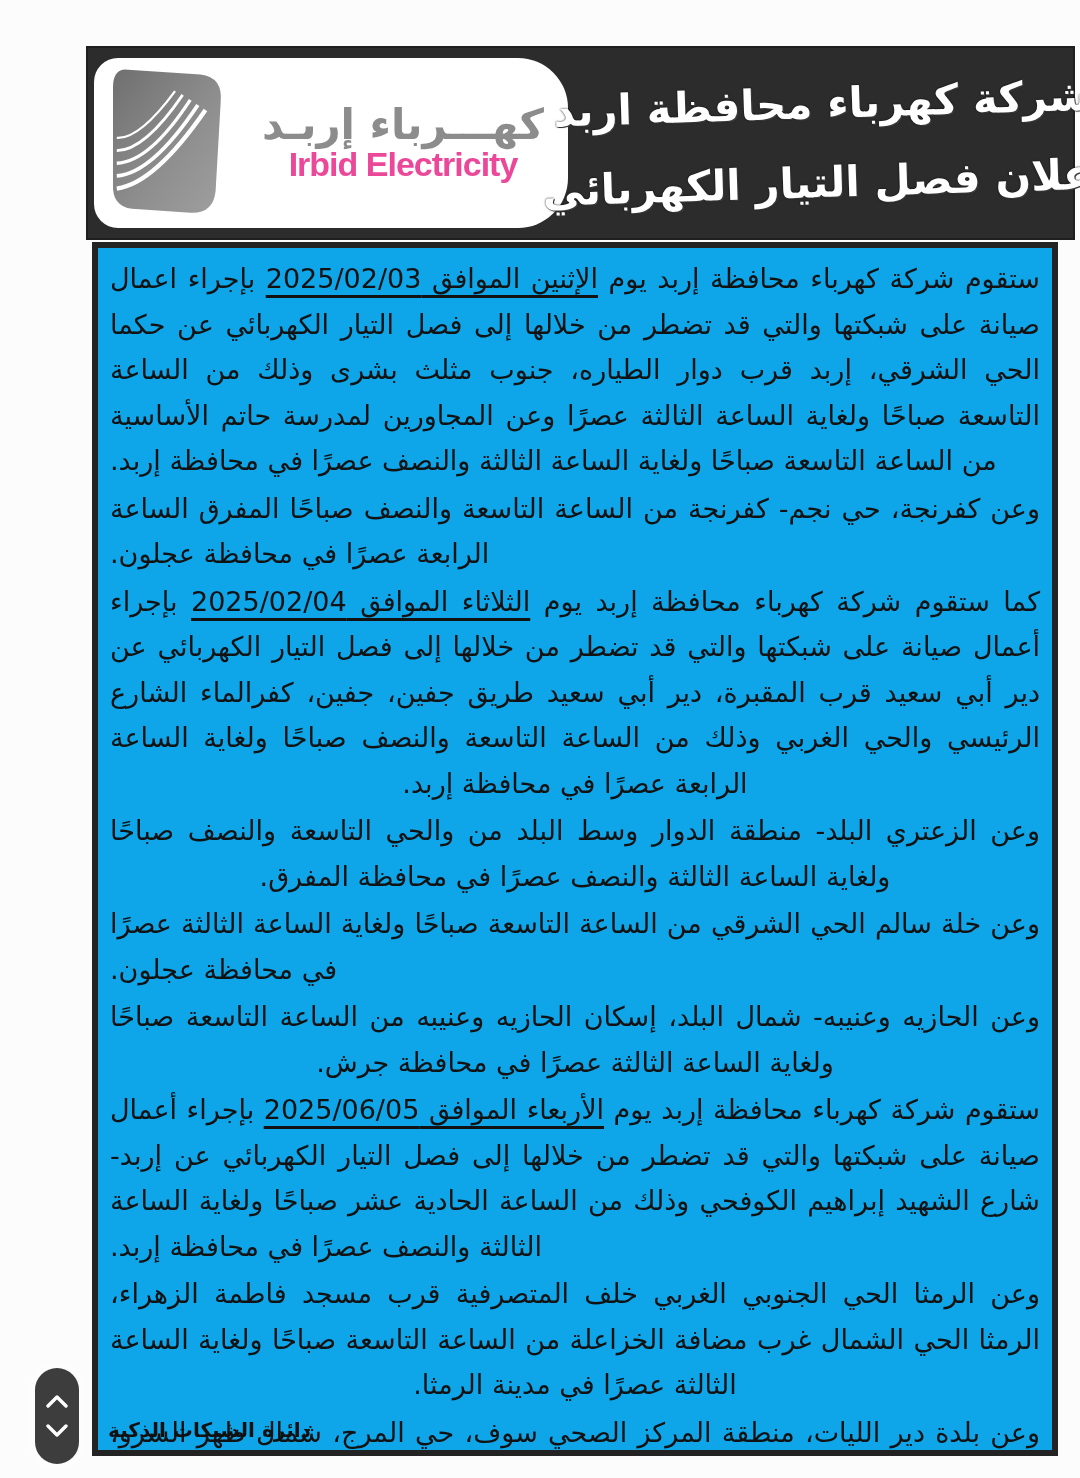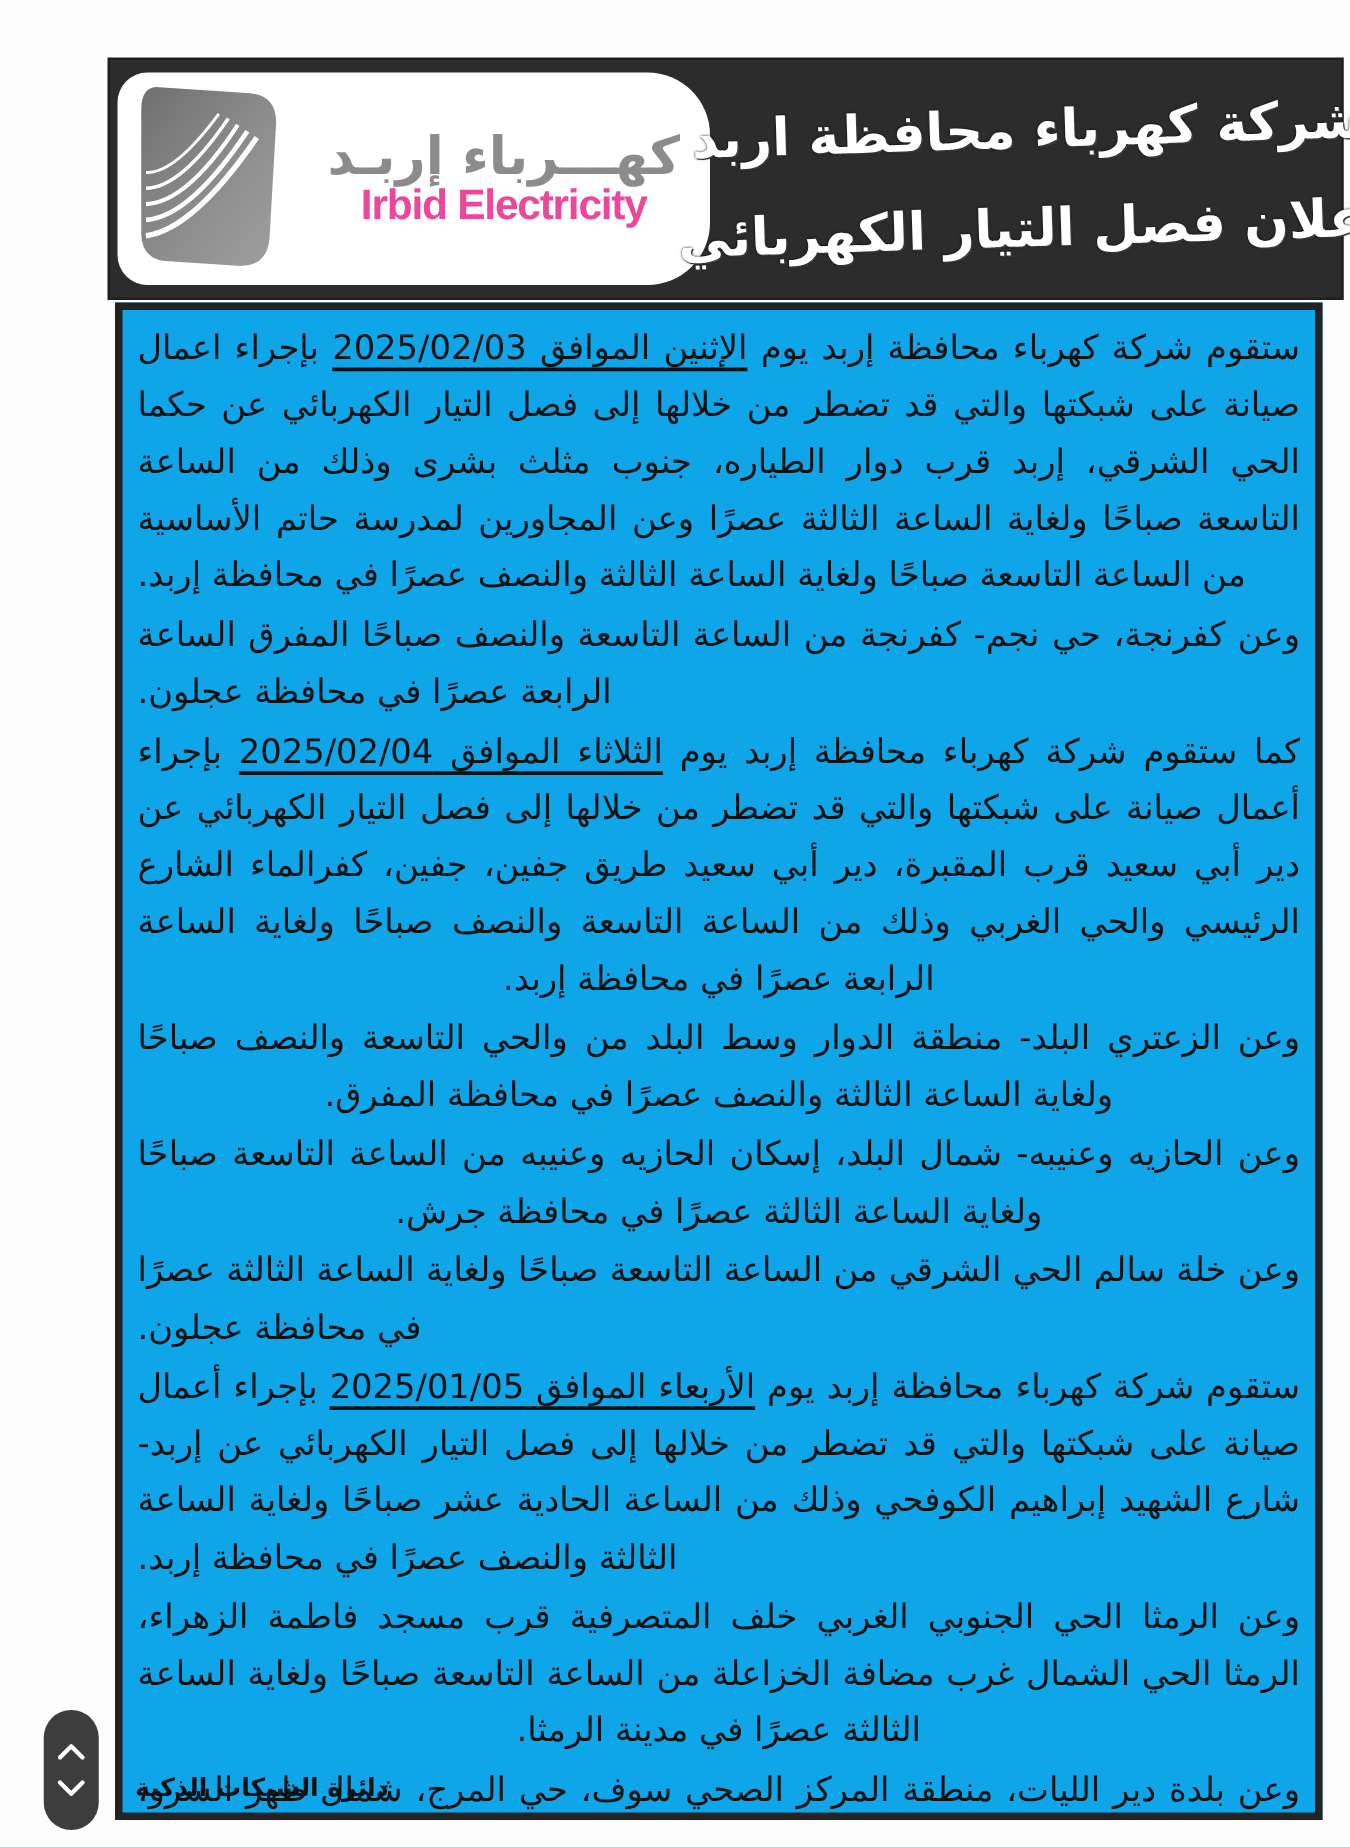--- a/index.html
+++ b/index.html
@@ -122,25 +122,25 @@
 
     <div class="body-box">
       <p class="para last-left"><span>ستقوم شركة كهرباء محافظة إربد يوم </span><span class="u">الإثنين الموافق 2025/02/03</span><span> بإجراء اعمال صيانة على شبكتها والتي قد تضطر من خلالها إلى فصل التيار الكهربائي عن حكما الحي الشرقي، إربد قرب دوار الطياره، جنوب مثلث بشرى وذلك من الساعة التاسعة صباحًا ولغاية الساعة الثالثة عصرًا وعن المجاورين لمدرسة حاتم الأساسية من الساعة التاسعة صباحًا ولغاية الساعة الثالثة والنصف عصرًا في محافظة إربد.</span></p>
 
       <p class="para last-left"><span>وعن كفرنجة، حي نجم- كفرنجة من الساعة التاسعة والنصف صباحًا المفرق الساعة الرابعة عصرًا في محافظة عجلون.</span></p>
 
       <p class="para last-center"><span>كما ستقوم شركة كهرباء محافظة إربد يوم </span><span class="u">الثلاثاء الموافق 2025/02/04</span><span> بإجراء أعمال صيانة على شبكتها والتي قد تضطر من خلالها إلى فصل التيار الكهربائي عن دير أبي سعيد قرب المقبرة، دير أبي سعيد طريق جفين، جفين، كفرالماء الشارع الرئيسي والحي الغربي وذلك من الساعة التاسعة والنصف صباحًا ولغاية الساعة الرابعة عصرًا في محافظة إربد.</span></p>
 
       <p class="para last-center"><span>وعن الزعتري البلد- منطقة الدوار وسط البلد من والحي التاسعة والنصف صباحًا ولغاية الساعة الثالثة والنصف عصرًا في محافظة المفرق.</span></p>
 
+      <p class="para last-left"><span>وعن خلة سالم الحي الشرقي من الساعة التاسعة صباحًا ولغاية الساعة الثالثة عصرًا في محافظة عجلون.</span></p>
+
       <p class="para last-center"><span>وعن الحازيه وعنيبه- شمال البلد، إسكان الحازيه وعنيبه من الساعة التاسعة صباحًا ولغاية الساعة الثالثة عصرًا في محافظة جرش.</span></p>
 
-      <p class="para last-left"><span>وعن خلة سالم الحي الشرقي من الساعة التاسعة صباحًا ولغاية الساعة الثالثة عصرًا في محافظة عجلون.</span></p>
-
-      <p class="para last-left"><span>ستقوم شركة كهرباء محافظة إربد يوم </span><span class="u">الأربعاء الموافق 2025/01/05</span><span> بإجراء أعمال صيانة على شبكتها والتي قد تضطر من خلالها إلى فصل التيار الكهربائي عن إربد- شارع الشهيد إبراهيم الكوفحي وذلك من الساعة الحادية عشر صباحًا ولغاية الساعة الثالثة والنصف عصرًا في محافظة إربد.</span></p>
+      <p class="para last-left"><span>ستقوم شركة كهرباء محافظة إربد يوم </span><span class="u">الأربعاء الموافق 2025/06/05</span><span> بإجراء أعمال صيانة على شبكتها والتي قد تضطر من خلالها إلى فصل التيار الكهربائي عن إربد- شارع الشهيد إبراهيم الكوفحي وذلك من الساعة الحادية عشر صباحًا ولغاية الساعة الثالثة والنصف عصرًا في محافظة إربد.</span></p>
 
       <p class="para last-center"><span>وعن الرمثا الحي الجنوبي الغربي خلف المتصرفية قرب مسجد فاطمة الزهراء، الرمثا الحي الشمال غرب مضافة الخزاعلة من الساعة التاسعة صباحًا ولغاية الساعة الثالثة عصرًا في مدينة الرمثا.</span></p>
 
       <p class="para last-center"><span>وعن بلدة دير الليات، منطقة المركز الصحي سوف، حي المرج، شمال ظهر السرو، زقريط الخضرا من الساعة التاسعة والنصف صباحًا ولغاية الساعة الخامسة مساءً في محافظة جرش.</span></p>
 
       <div class="signature">دائرة الشبكات الذكية</div>
     </div>
   </div>
 
   <div class="scroll-pill">

